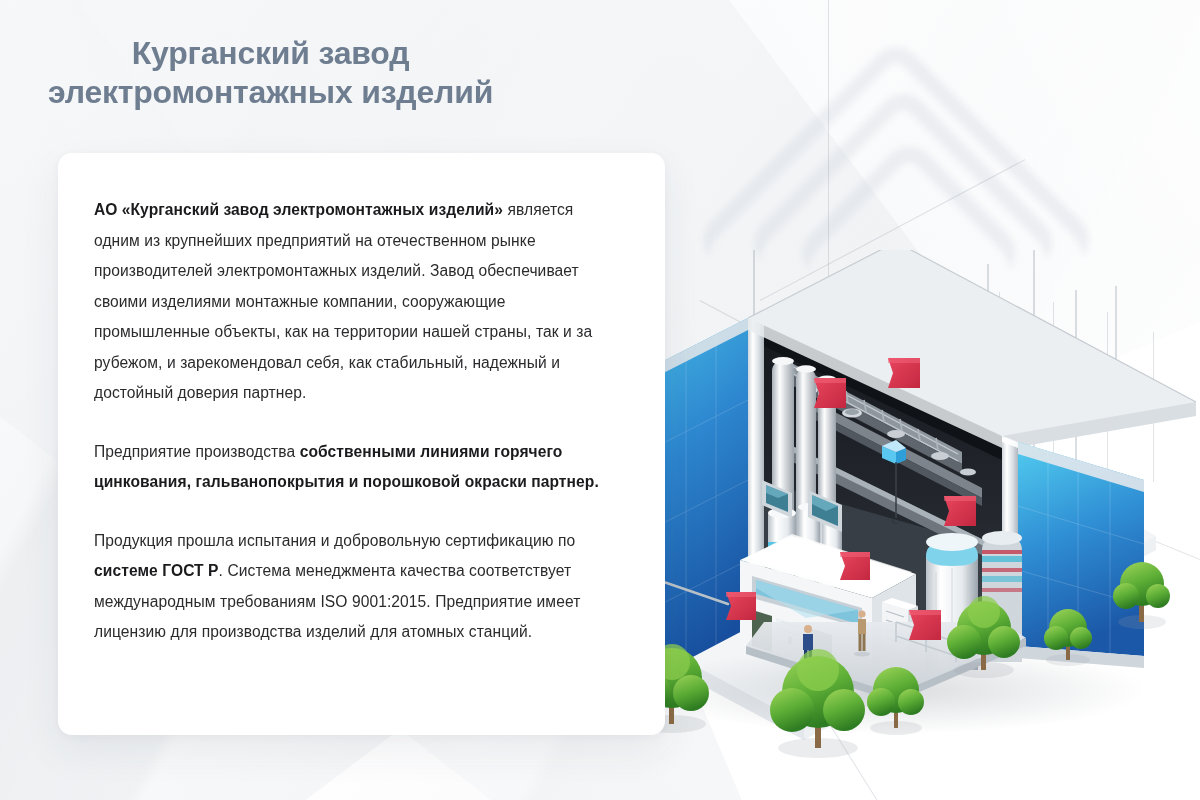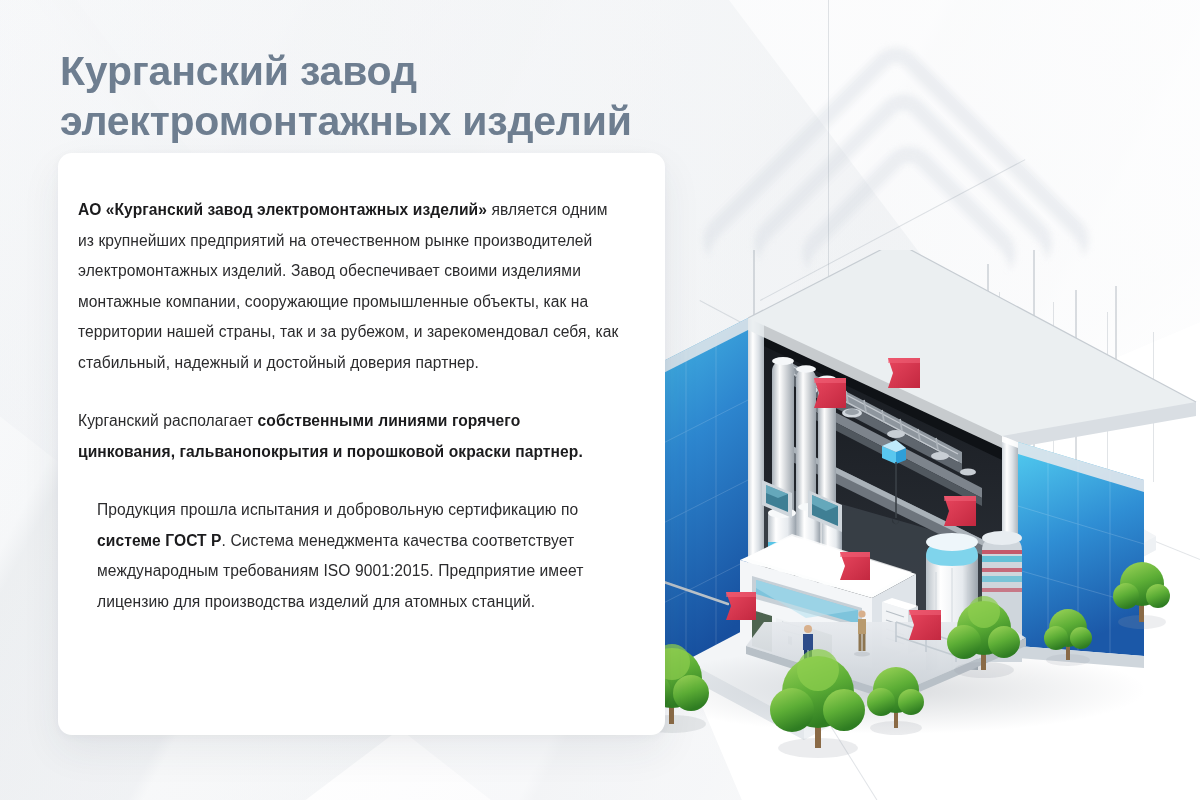--- a/index.html
+++ b/index.html
@@ -115,51 +115,52 @@
     position: absolute;
     left: 48px;
     top: 34px;
     display: flex;
     align-items: center;
     gap: 20px;
     z-index: 30;
   }
   .logo-mark { width: 60px; height: 82px; flex: 0 0 auto; }
   .company-title {
-    font-size: 41px;
+    font-size: 32px;
     font-weight: bold;
     line-height: 1.22;
     color: #6e7e90;
     letter-spacing: -0.2px;
     white-space: pre-line;
-    margin: 12px;
+    margin: 0;
+    text-align: center;
   }
 
   
   .text-card {
     position: absolute;
     left: 58px;
     top: 153px;
     width: 607px;
     height: 582px;
     background: #ffffff;
     border-radius: 14px;
     box-shadow: 0 16px 40px rgba(40,50,66,.07), 0 2px 8px rgba(40,50,66,.04);
     z-index: 25;
     box-sizing: border-box;
-    padding: 42px 44px 30px 20px;
+    padding: 42px 44px 30px 36px;
   }
   .para {
     color: #2b2b2d;
     font-size: 15.6px;
     line-height: 30.5px;
     margin: 0 0 28px 0;
     letter-spacing: .08px;
   }
-  .para:last-child { margin-bottom: 0; margin-left: 19px; }
+  .para:last-child { margin-bottom: 0; }
   .para b, .para .bold { font-weight: bold; color: #1b1b1d; }
 
   
   .illustration {
     position: absolute;
     left: 596px;
     top: 250px;
     width: 604px;
     height: 520px;
     z-index: 18;
@@ -190,21 +191,21 @@
 
 
     <h1 class="company-title">Курганский завод
 электромонтажных изделий</h1>
   </div>
 
   <div class="text-card">
 
     <p class="para"><b>АО «Курганский завод электромонтажных изделий»</b><span> является одним из крупнейших предприятий на отечественном рынке производителей электромонтажных изделий. Завод обеспечивает своими изделиями монтажные компании, сооружающие промышленные объекты, как на территории нашей страны, так и за рубежом, и зарекомендовал себя, как стабильный, надежный и достойный доверия партнер.</span></p>
 
-    <p class="para"><span>Курганский располагает </span><b>собственными линиями горячего цинкования, гальванопокрытия и порошковой окраски партнер.</b></p>
+    <p class="para"><span>Предприятие производства </span><b>собственными линиями горячего цинкования, гальванопокрытия и порошковой окраски партнер.</b></p>
 
     <p class="para"><span>Продукция прошла испытания и добровольную сертификацию по </span><b>системе ГОСТ Р</b><span>. Система менеджмента качества соответствует международным требованиям ISO 9001:2015. Предприятие имеет лицензию для производства изделий для атомных станций.</span></p>
   </div>
 
   <div class="illustration">
     <svg viewBox="0 0 604 520" xmlns="http://www.w3.org/2000/svg" aria-hidden="true">
       <defs>
         <linearGradient id="glassL" x1="0" y1="0" x2="0.3" y2="1">
           <stop offset="0%" stop-color="#49c0e8"></stop>
           <stop offset="45%" stop-color="#2d86cf"></stop>

